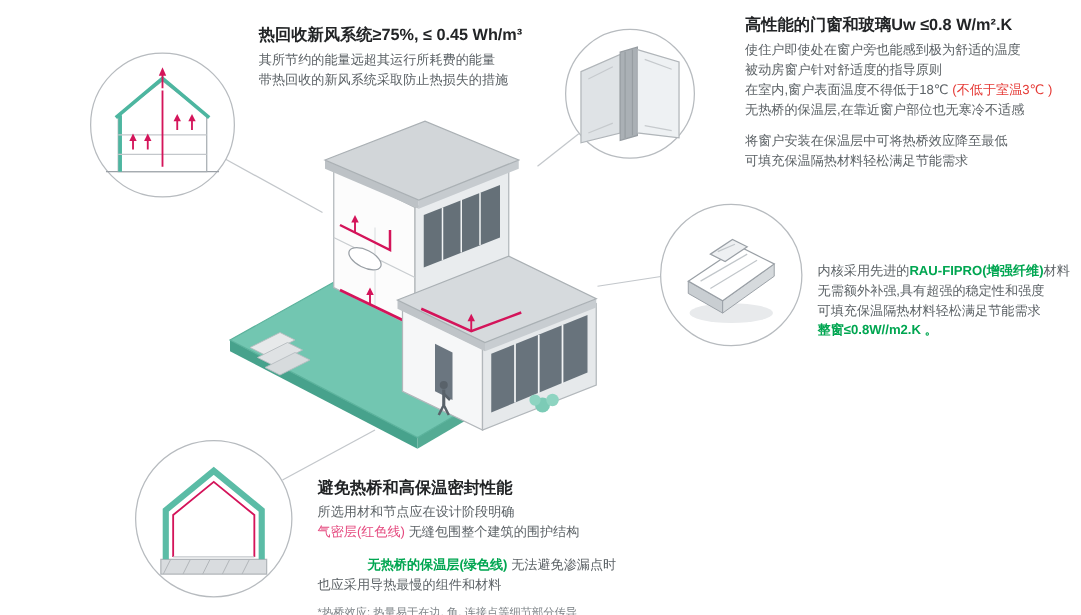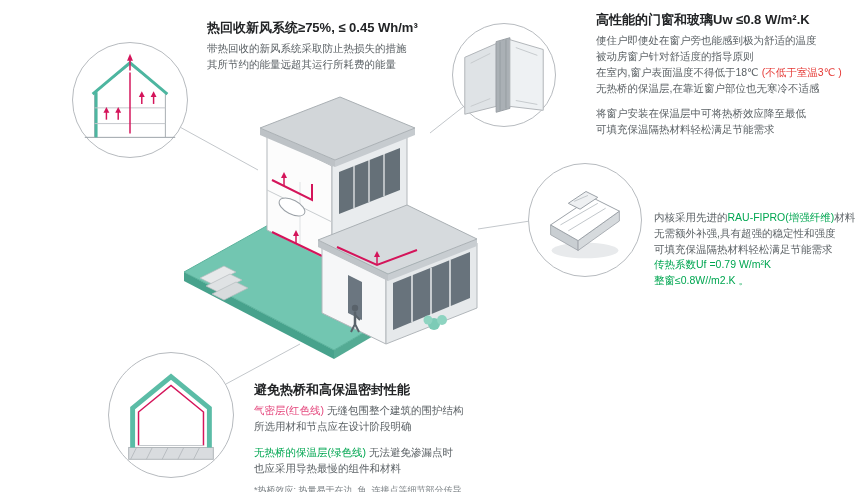--- a/index.html
+++ b/index.html
@@ -6,21 +6,21 @@
   #stage{position:relative;width:865px;height:492px;background:#ffffff;overflow:hidden;
          font-family:"Liberation Sans","DejaVu Sans",sans-serif;}
   .abs{position:absolute;}
   .callout-circle{position:absolute;border-radius:50%;border:1px solid #b7bbbf;background:#ffffff;
                   box-sizing:border-box;display:flex;align-items:center;justify-content:center;z-index:3;}
   .textblock{position:absolute;z-index:4;}
   .title{font-weight:bold;font-size:13px;color:#222426;line-height:1.25;}
   .body{font-size:10.5px;color:#5c6266;line-height:1.5;margin-top:5px;}
   .body div{white-space:nowrap;}
   .gap{margin-top:10px;}
-  .green{color:#00a651;font-weight:normal;}
+  .green{color:#00a651;font-weight:bold;}
   .red{color:#e53935;margin-top:48px;}
   .pink{color:#e5487e;}
   .footnote{font-size:9px;color:#7d8387;margin-top:8px;}
   svg{display:block;}
 </style>
 </head>
 <body>
 
 <div id="stage">
 
@@ -155,51 +155,50 @@
       <line x1="92" y1="96" x2="86" y2="108" stroke="#b0b5b9" stroke-width="0.8"></line>
       <path d="M 24 96 L 24 56 L 63 24 L 102 56 L 102 96" fill="none" stroke="#5bbca6" stroke-width="5"></path>
       <path d="M 30 94 L 30 60 L 63 33 L 96 60 L 96 94" fill="none" stroke="#d4145a" stroke-width="1.5"></path>
       <line x1="30" y1="94" x2="96" y2="94" stroke="#c3c7cb" stroke-width="1"></line>
     </svg>
   </div>
 
   <div class="textblock" style="left:207px;top:20px;width:260px;">
     <div class="title">热回收新风系统≥75%, ≤ 0.45 Wh/m³</div>
     <div class="body">
+      <div>其所节约的能量远超其运行所耗费的能量</div>
       <div>带热回收的新风系统采取防止热损失的措施</div>
-      <div>其所节约的能量远超其运行所耗费的能量</div>
     </div>
   </div>
 
   <div class="textblock" style="left:596px;top:12px;width:276px;">
     <div class="title">高性能的门窗和玻璃Uw ≤0.8 W/m².K</div>
     <div class="body">
       <div>使住户即使处在窗户旁也能感到极为舒适的温度</div>
       <div>被动房窗户针对舒适度的指导原则</div>
       <div><span>在室内,窗户表面温度不得低于18℃ </span><span class="red">(不低于室温3℃ )</span></div>
       <div>无热桥的保温层,在靠近窗户部位也无寒冷不适感</div>
       <div class="gap">将窗户安装在保温层中可将热桥效应降至最低</div>
       <div>可填充保温隔热材料轻松满足节能需求</div>
     </div>
   </div>
 
   <div class="textblock" style="left:654px;top:210px;width:208px;">
     <div class="body" style="margin-top:0;">
       <div style="white-space:normal;"><span>内核采用先进的</span><span class="green">RAU-FIPRO(增强纤维)</span><span>材料</span></div>
       <div>无需额外补强,具有超强的稳定性和强度</div>
       <div>可填充保温隔热材料轻松满足节能需求</div>
-      <div class="green">传热系数Uf =0.79 W/m²K</div>
       <div class="green">整窗≤0.8W//m2.K 。</div>
     </div>
   </div>
 
   <div class="textblock" style="left:254px;top:382px;width:310px;">
     <div class="title">避免热桥和高保温密封性能</div>
     <div class="body">
+      <div>所选用材和节点应在设计阶段明确</div>
       <div><span class="pink">气密层(红色线)</span><span> 无缝包围整个建筑的围护结构</span></div>
-      <div>所选用材和节点应在设计阶段明确</div>
-      <div class="gap"><span class="green" style="font-weight:normal;">无热桥的保温层(绿色线)</span><span> 无法避免渗漏点时</span></div>
+      <div class="gap"><span class="green" style="font-weight:bold;margin-left:40px;">无热桥的保温层(绿色线)</span><span> 无法避免渗漏点时</span></div>
       <div>也应采用导热最慢的组件和材料</div>
       <div class="footnote">*热桥效应: 热量易于在边, 角, 连接点等细节部分传导</div>
     </div>
   </div>
 
 </div>
 
 </body></html>

